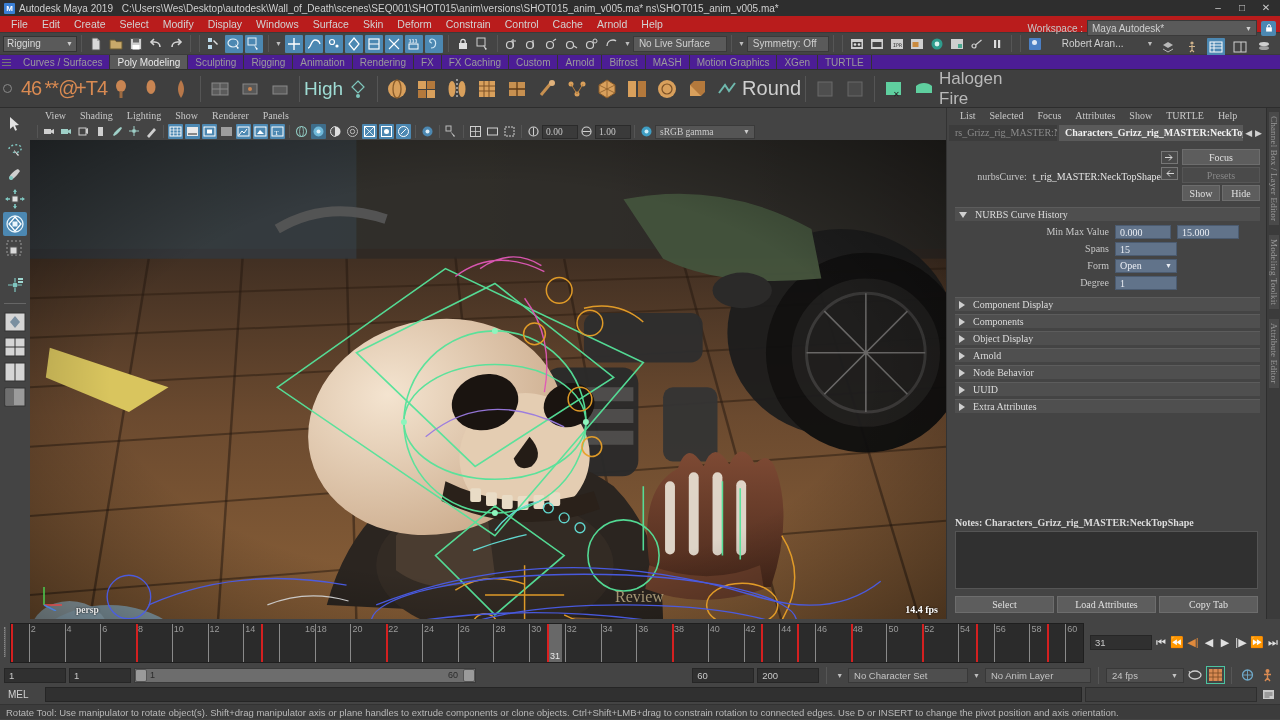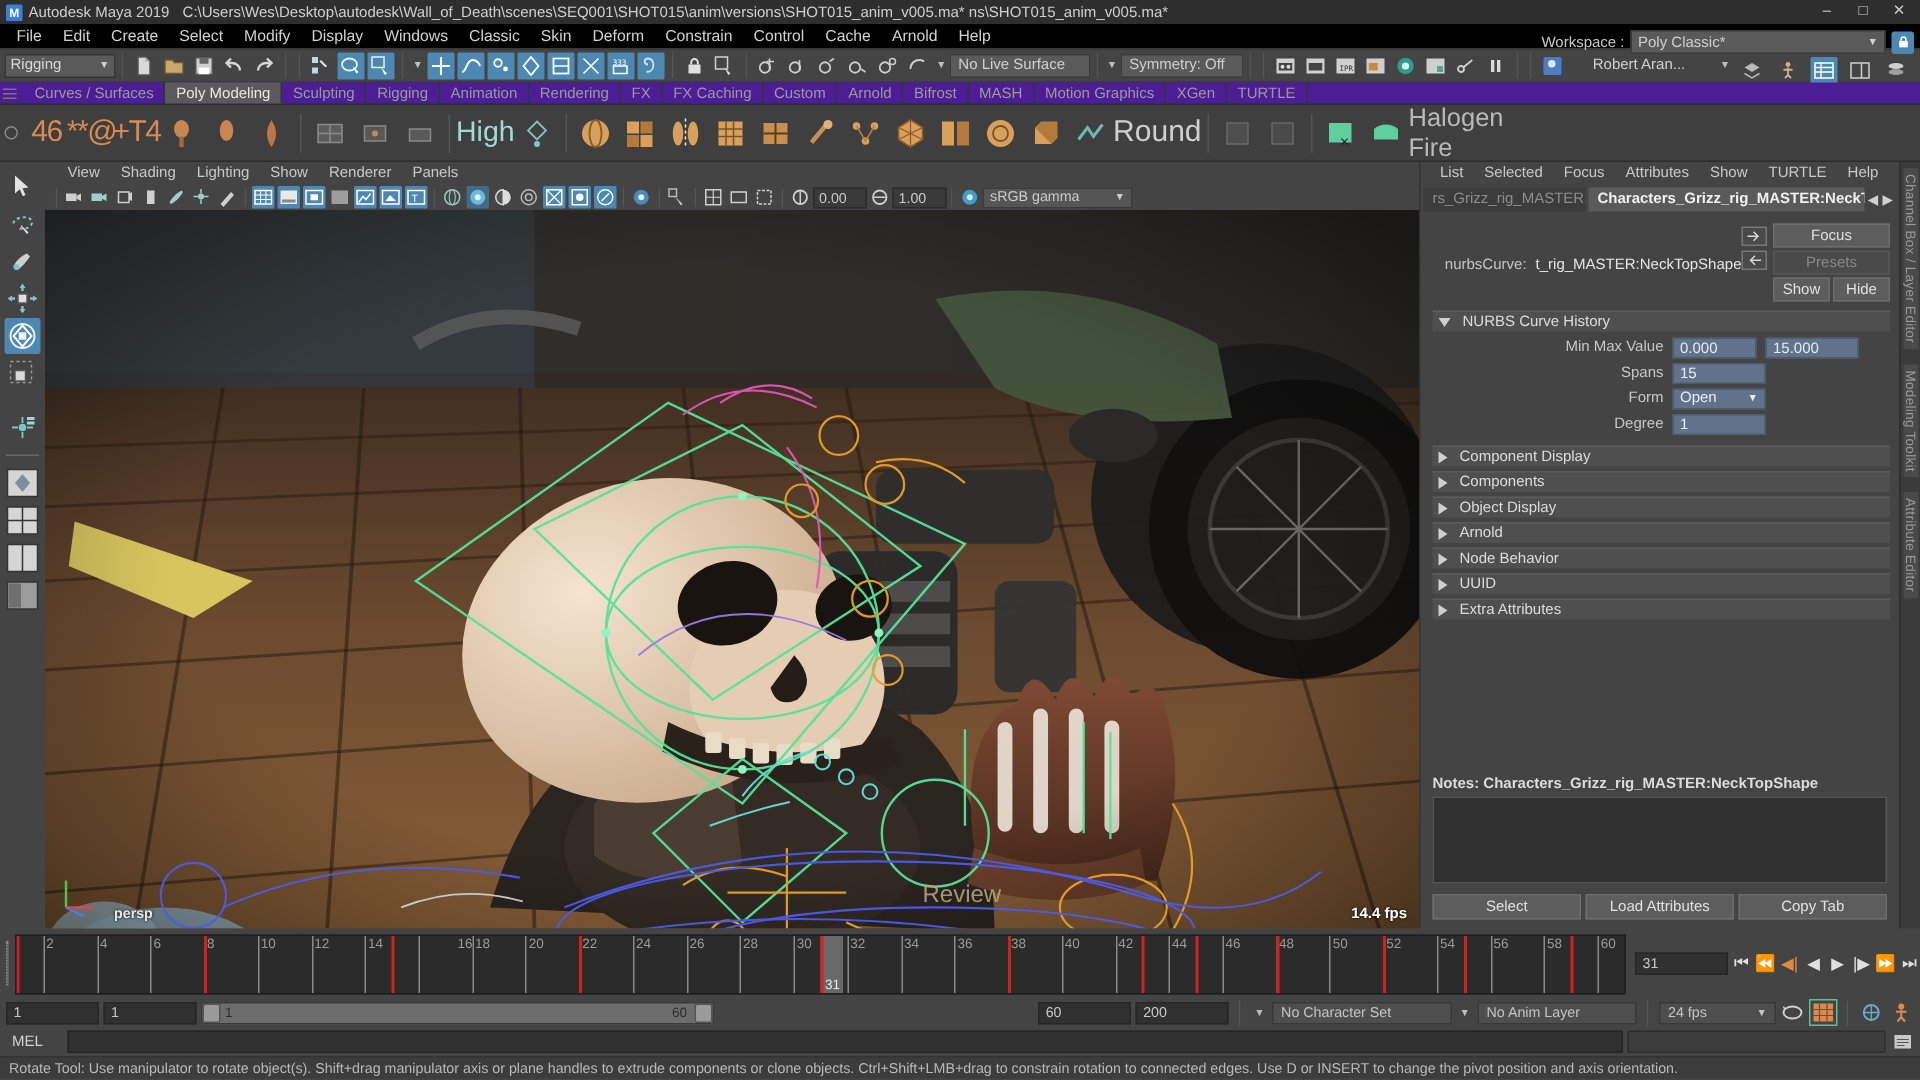--- a/index.html
+++ b/index.html
@@ -26,21 +26,21 @@
   }
   .title-text { white-space: nowrap; overflow: hidden; }
   .win-btns { margin-left: auto; display: flex; gap: 0; }
   .win-btn {
     width: 24px; height: 16px; text-align: center; line-height: 15px;
     font-size: 10px; color: #ccc;
   }
 
   
   .menubar {
-    height: 17px; background: #000000; display: flex; align-items: center;
+    height: 17px; background: #b91c1c; display: flex; align-items: center;
     padding-left: 4px; font-size: 10.5px; color: #d2d2d2;
     border-bottom: 1px solid #3a3a3a;
   }
   .menubar .mi { padding: 0 7px; line-height: 17px; cursor: default; white-space: nowrap; }
 
   
   .statusline {
     height: 22px; background: #444444; display: flex; align-items: center;
     padding: 0 3px; gap: 0; border-bottom: 1px solid #3b3b3b;
   }
@@ -104,21 +104,21 @@
                 border:1.5px solid #8a8a8a; border-radius:50%; }
   .sh-ico { width: 30px; height: 32px; flex: 0 0 30px; position: relative;
             display: flex; align-items: center; justify-content: center; }
   .sh-text { font-size: 20px; color: #d98a52; font-weight: 500; letter-spacing: -1px; }
   .sh-big { font-size: 19px; color: #9fdcd4; }
   .sh-round { font-size: 20px; color: #cfcfcf; }
   .sh-halogen { font-size: 17px; color: #b9b9b9; }
   .sh-vsep { width:1px; height:26px; background:#555; margin:0 4px; }
 
   
-  .workspace { position: relative; height: 511px; background: #444; display: flex; }
+  .workspace { position: relative; height: 511px; background: #444; display: flex; font-family: Liberation Serif, serif; }
   .toolbox {
     width: 30px; background: #444444; display: flex; flex-direction: column;
     align-items: center; padding-top: 4px; gap: 1px;
   }
   .tool-btn {
     width: 24px; height: 24px; display: flex; align-items: center; justify-content: center;
     border-radius: 2px;
   }
   .tool-btn.on { background: #4c88b2; }
   .tool-gap { height: 10px; }
@@ -321,21 +321,21 @@
   </div>
 
   <div class="menubar">
     <div class="mi">File</div>
     <div class="mi">Edit</div>
     <div class="mi">Create</div>
     <div class="mi">Select</div>
     <div class="mi">Modify</div>
     <div class="mi">Display</div>
     <div class="mi">Windows</div>
-    <div class="mi">Classic</div>
+    <div class="mi">Surface</div>
     <div class="mi">Skin</div>
     <div class="mi">Deform</div>
     <div class="mi">Constrain</div>
     <div class="mi">Control</div>
     <div class="mi">Cache</div>
     <div class="mi">Arnold</div>
     <div class="mi">Help</div>
   </div>
 
   <div class="statusline">
@@ -562,21 +562,21 @@
     <div class="user-chip">
       <span class="user-av"></span>
       <span>Robert Aran...</span>
       <span class="tiny-arrow">▼</span>
     </div>
   </div>
 
   <div class="ws-row">
     <span>Workspace :</span>
     <div class="ws-sel">
-      <span>Poly Classic*</span>
+      <span>Maya Autodesk*</span>
       <span class="drop-arrow">▼</span>
     </div>
     <div class="ws-lock">
       <svg width="10" height="10" viewBox="0 0 14 14">
           <rect x="3" y="6" width="8" height="6" fill="#fff"></rect>
           <path d="M4.8 6V4.5a2.2 2.2 0 014.4 0V6" stroke="#fff" stroke-width="1.4" fill="none"></path>
         </svg>
     </div>
   </div>
 

